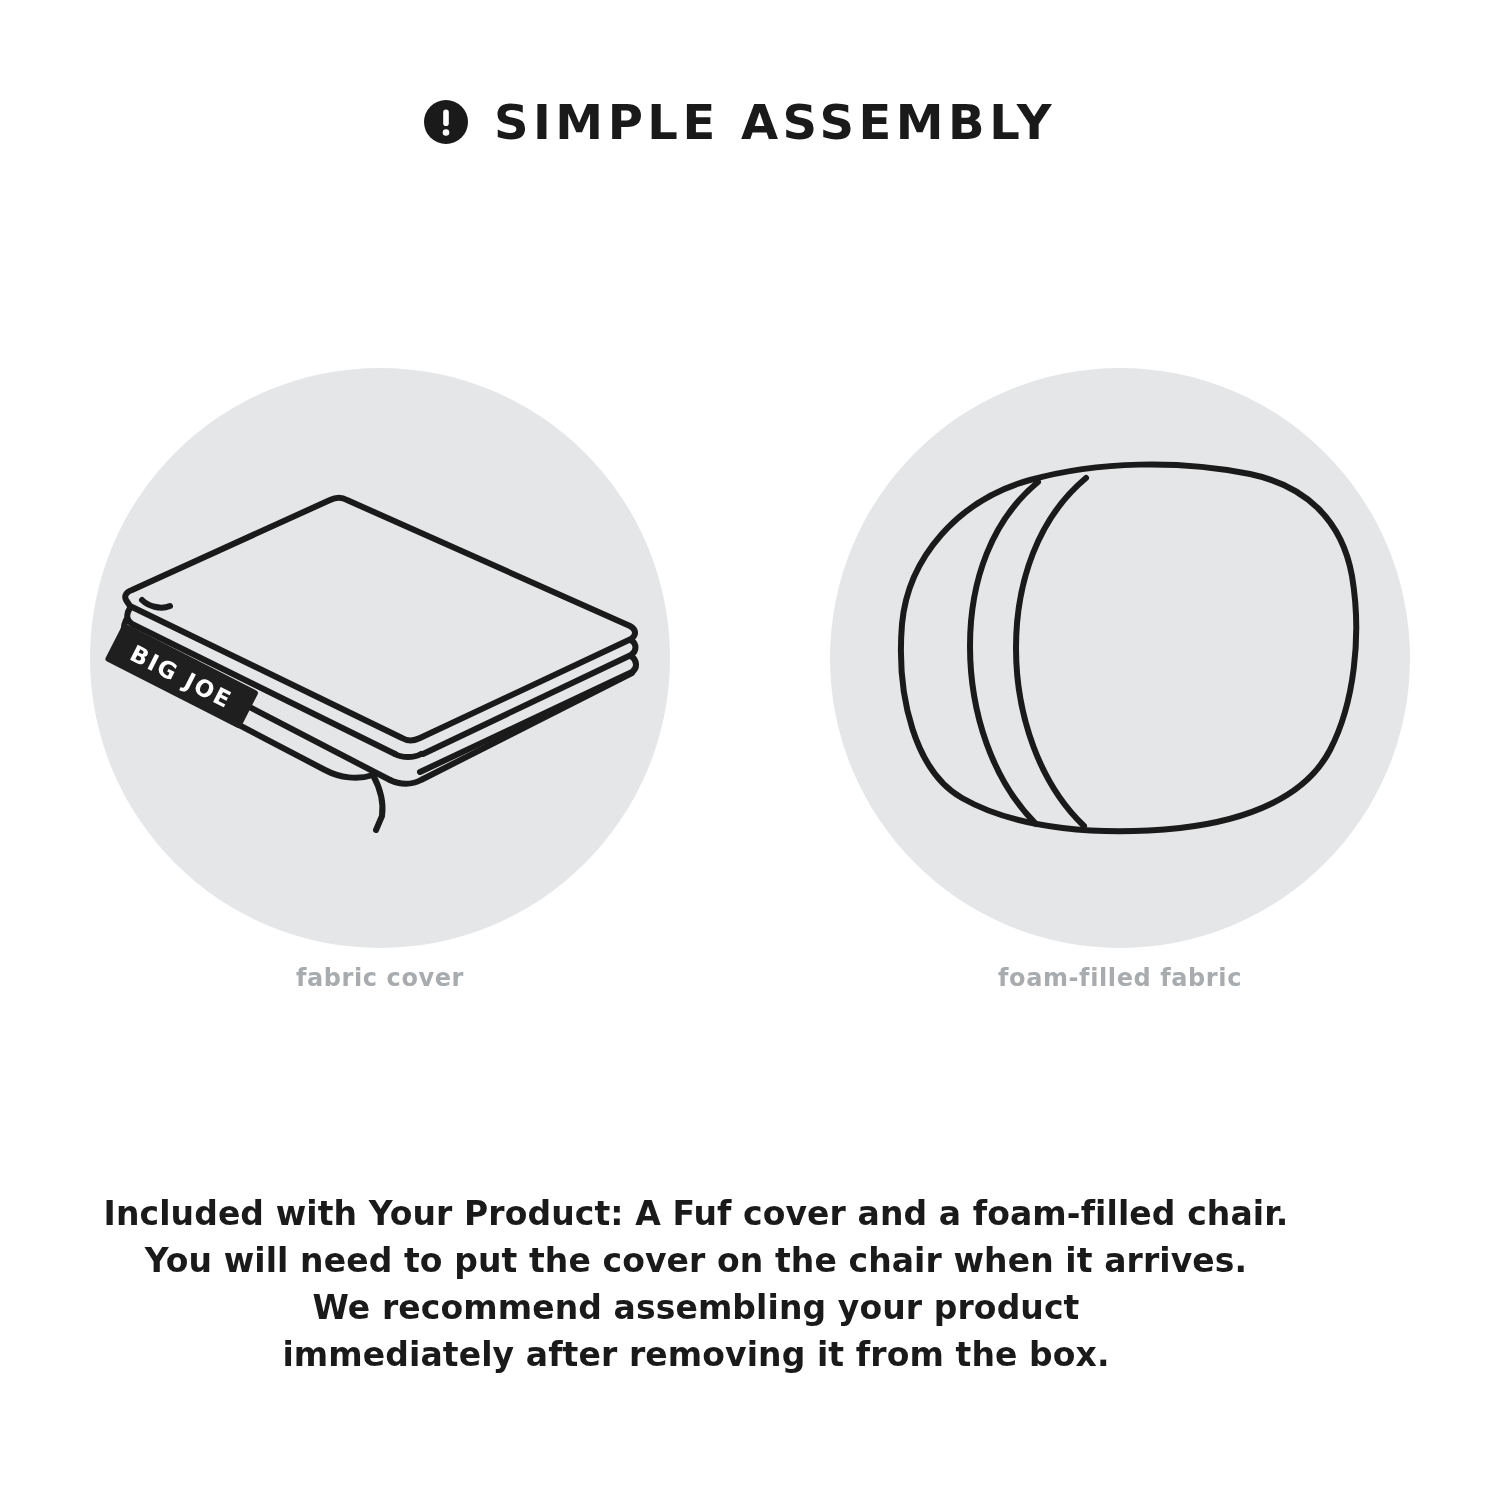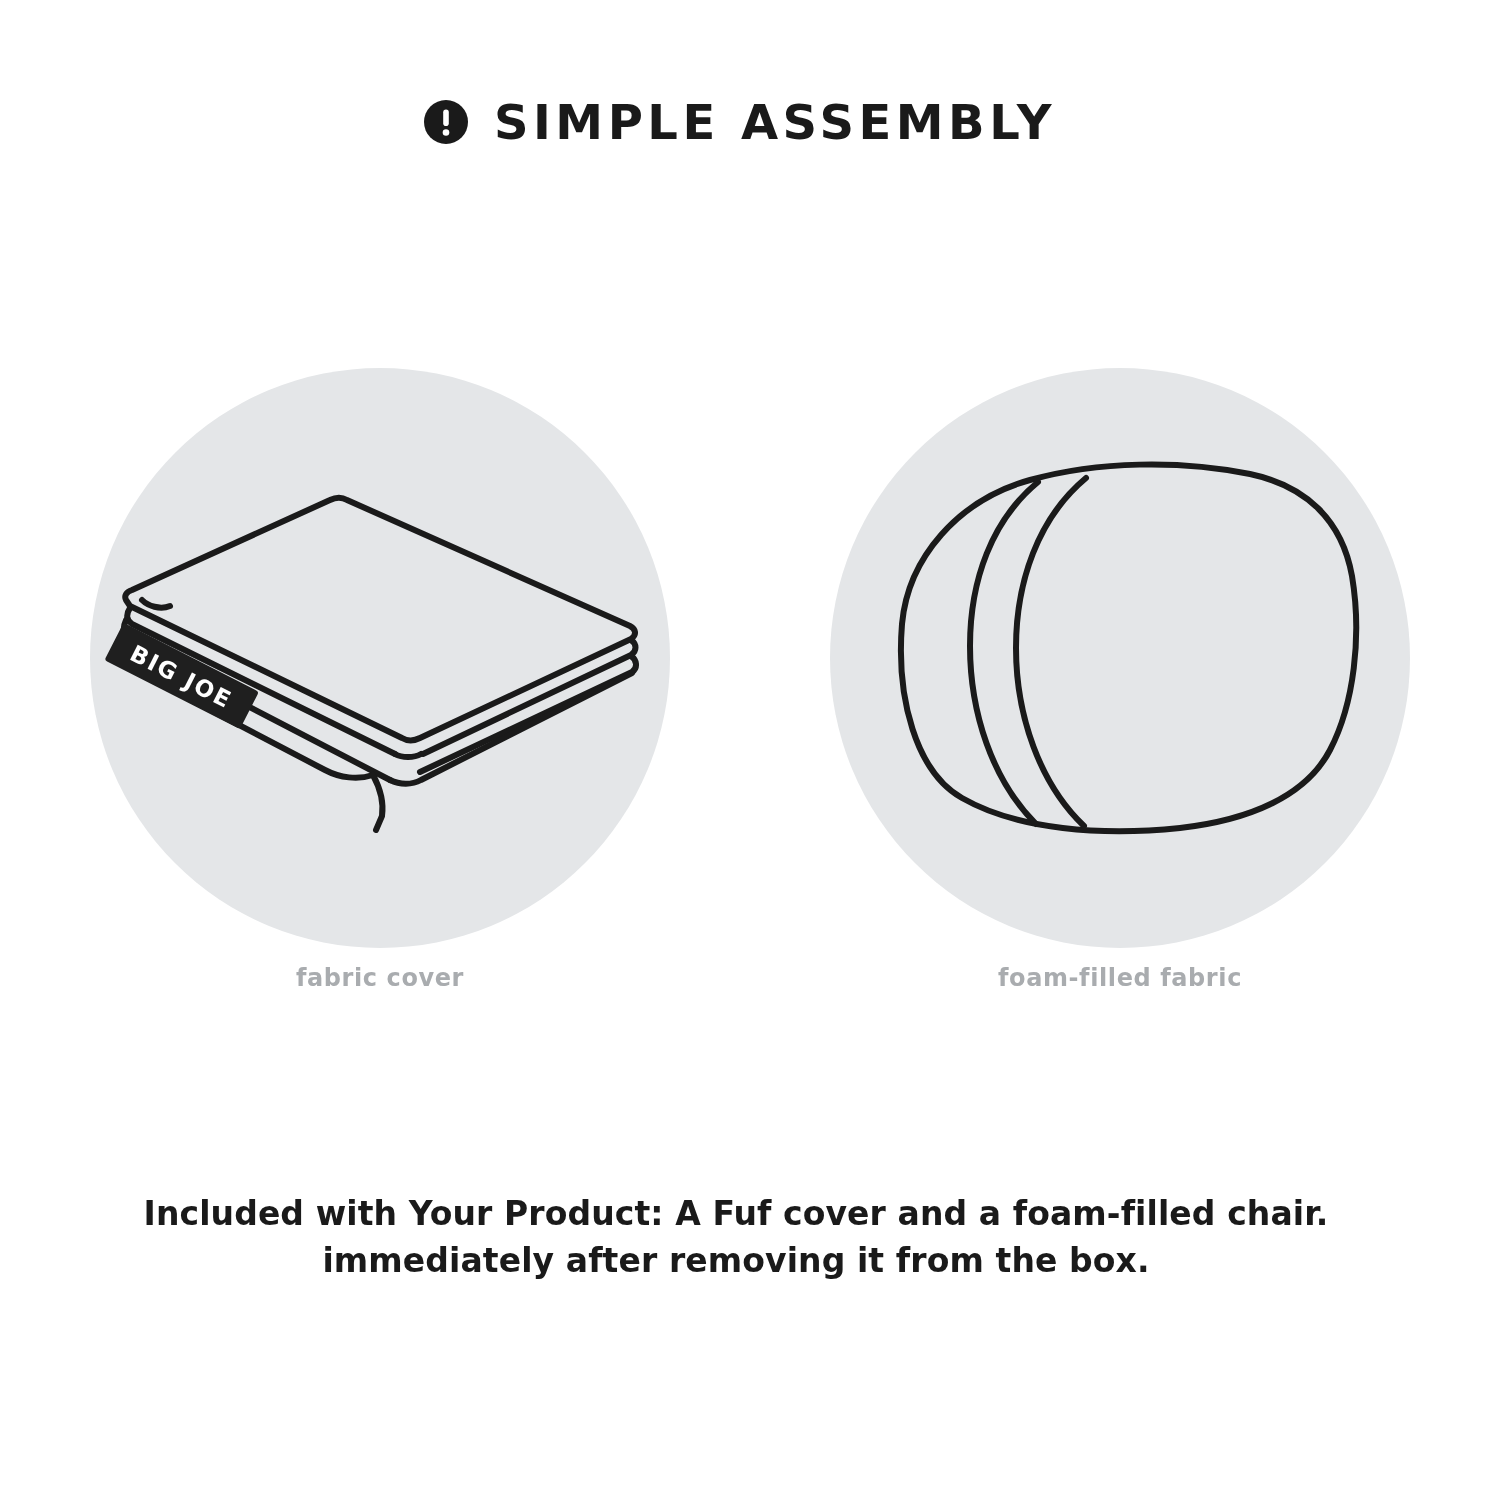--- a/index.html
+++ b/index.html
@@ -95,21 +95,20 @@
     text-align: center;
   }
 
   
   .footer {
     position: absolute;
     top: 1190px;
     left: 0;
     width: 1392px;
     text-align: center;
-    padding-left: 40px;
   }
   .footer-line {
     font-family: "DejaVu Sans", sans-serif;
     font-size: 33px;
     font-weight: bold;
     line-height: 47px;
     color: #1a1a1a;
     letter-spacing: 0.1px;
   }
 </style>
@@ -176,16 +175,18 @@
           </g>
         </svg>
       </div>
       <div class="caption">foam-filled fabric</div>
     </div>
 
   </div>
 
   <div class="footer">
     <div class="footer-line">Included with Your Product: A Fuf cover and a foam-filled chair.</div>
+    <div class="footer-line">You will need to put the cover on the chair when it arrives.</div>
+    <div class="footer-line">We recommend assembling your product</div>
     <div class="footer-line">immediately after removing it from the box.</div>
   </div>
 
 </div>
 
 </body></html>

